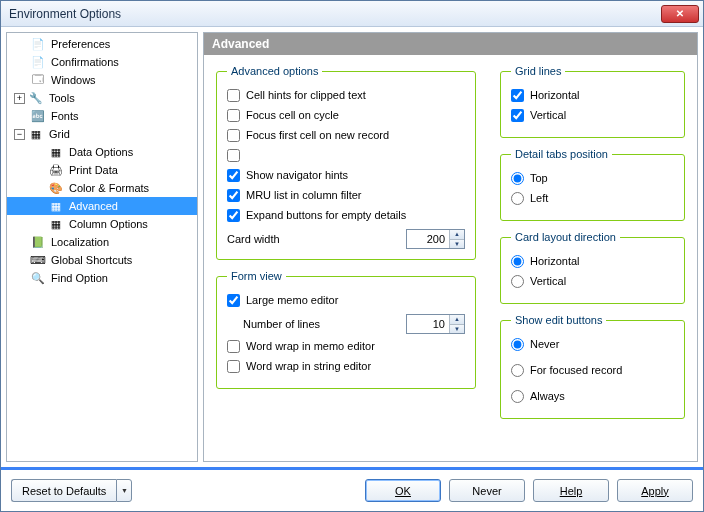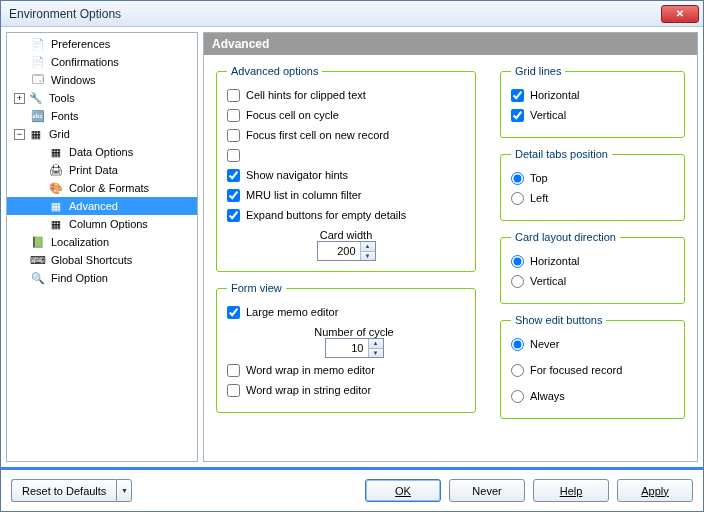--- a/index.html
+++ b/index.html
@@ -110,21 +110,20 @@
   legend { padding: 0 4px; color: #003a6a; }
   .chk, .rad {
     display: flex; align-items: center; gap: 6px;
     margin: 4px 0;
     height: 16px;
   }
   .chk input, .rad input { margin:0; width:13px; height:13px; }
   .field-row {
     display:flex; align-items:center; justify-content:space-between;
     margin: 6px 0 0 0;
-    flex-direction: column;
   }
   .spin {
     display:flex; align-items:stretch;
     border:1px solid #7a8fa6; background:#fff; height:20px;
   }
   .spin input {
     width:42px; border:none; text-align:right; padding:0 4px; font:inherit;
     outline:none;
   }
   .spin .arrows {
@@ -347,21 +346,21 @@
             </div>
           </fieldset>
 
           <fieldset>
             <legend>Form view</legend>
             <label class="chk">
                 <input type="checkbox" checked="" style="">
                 <span>Large memo editor</span>
               </label>
             <div class="field-row" style="padding-left:16px">
-              <span>Number of cycle</span>
+              <span>Number of lines</span>
               <div class="spin">
                 <input value="10" style="">
                 <div class="arrows">
                     <div>▲</div>
                     <div>▼</div>
                   </div>
               </div>
             </div>
             <label class="chk">
                 <input type="checkbox" style="">

